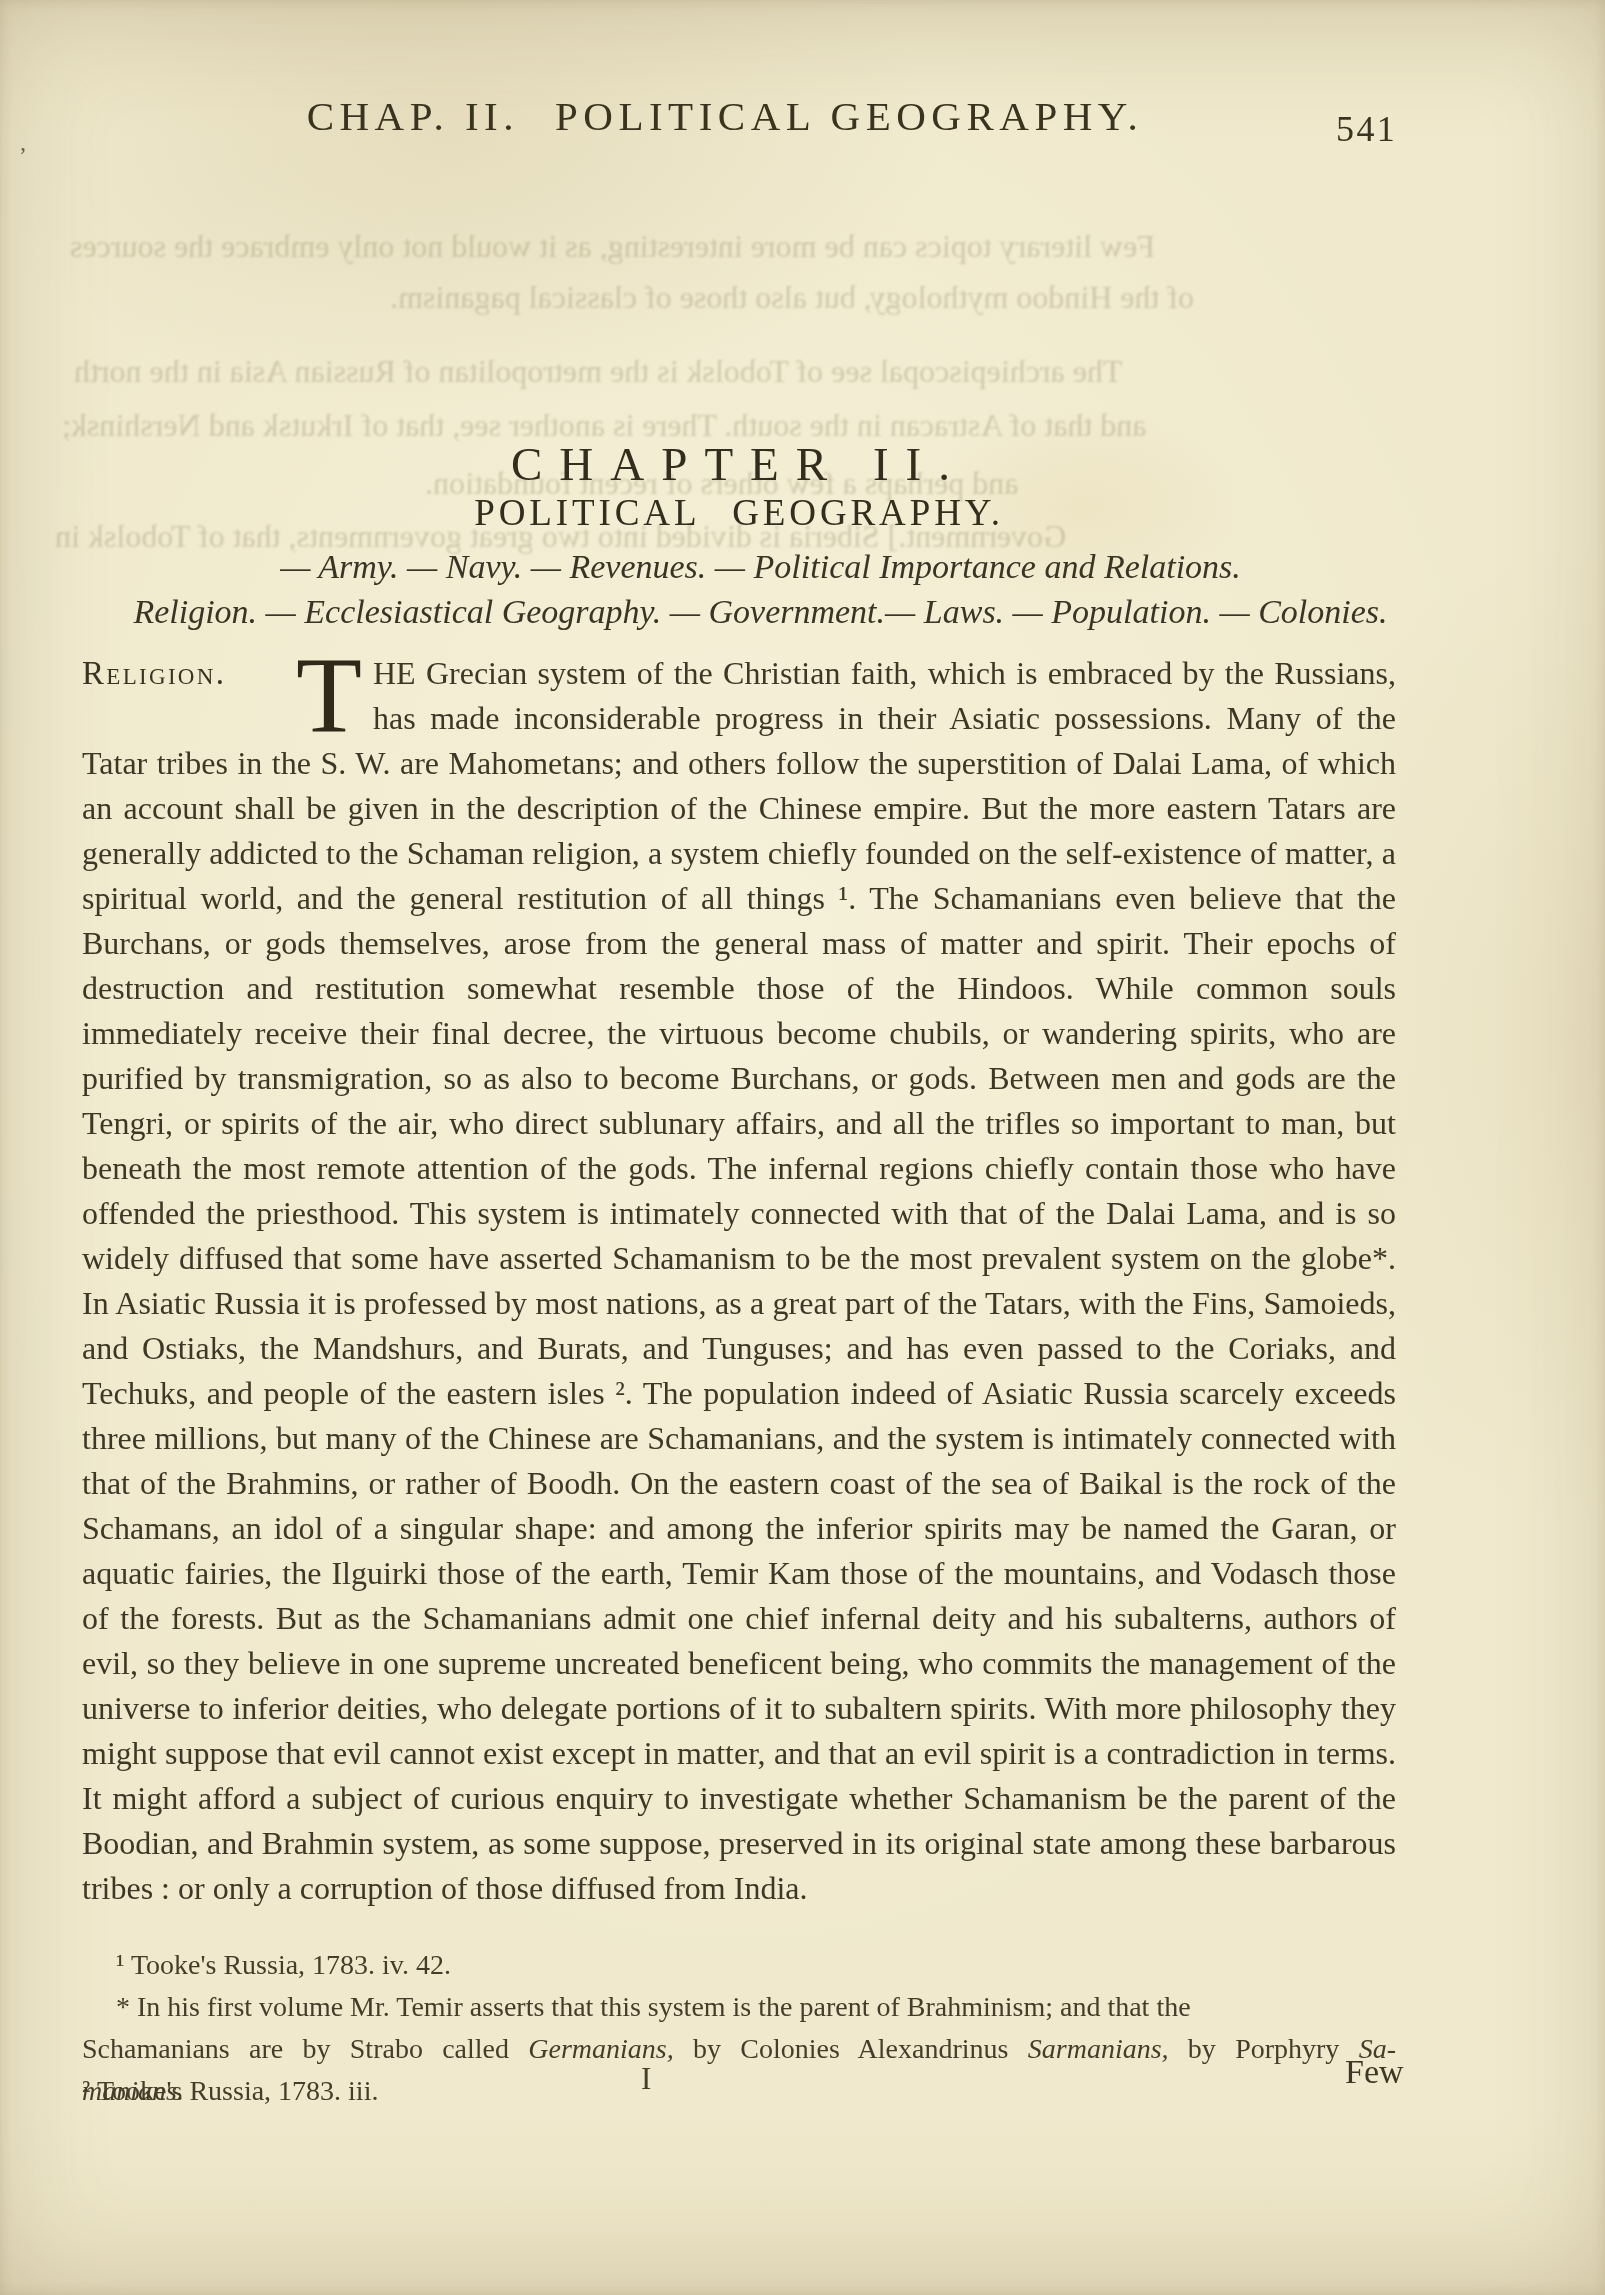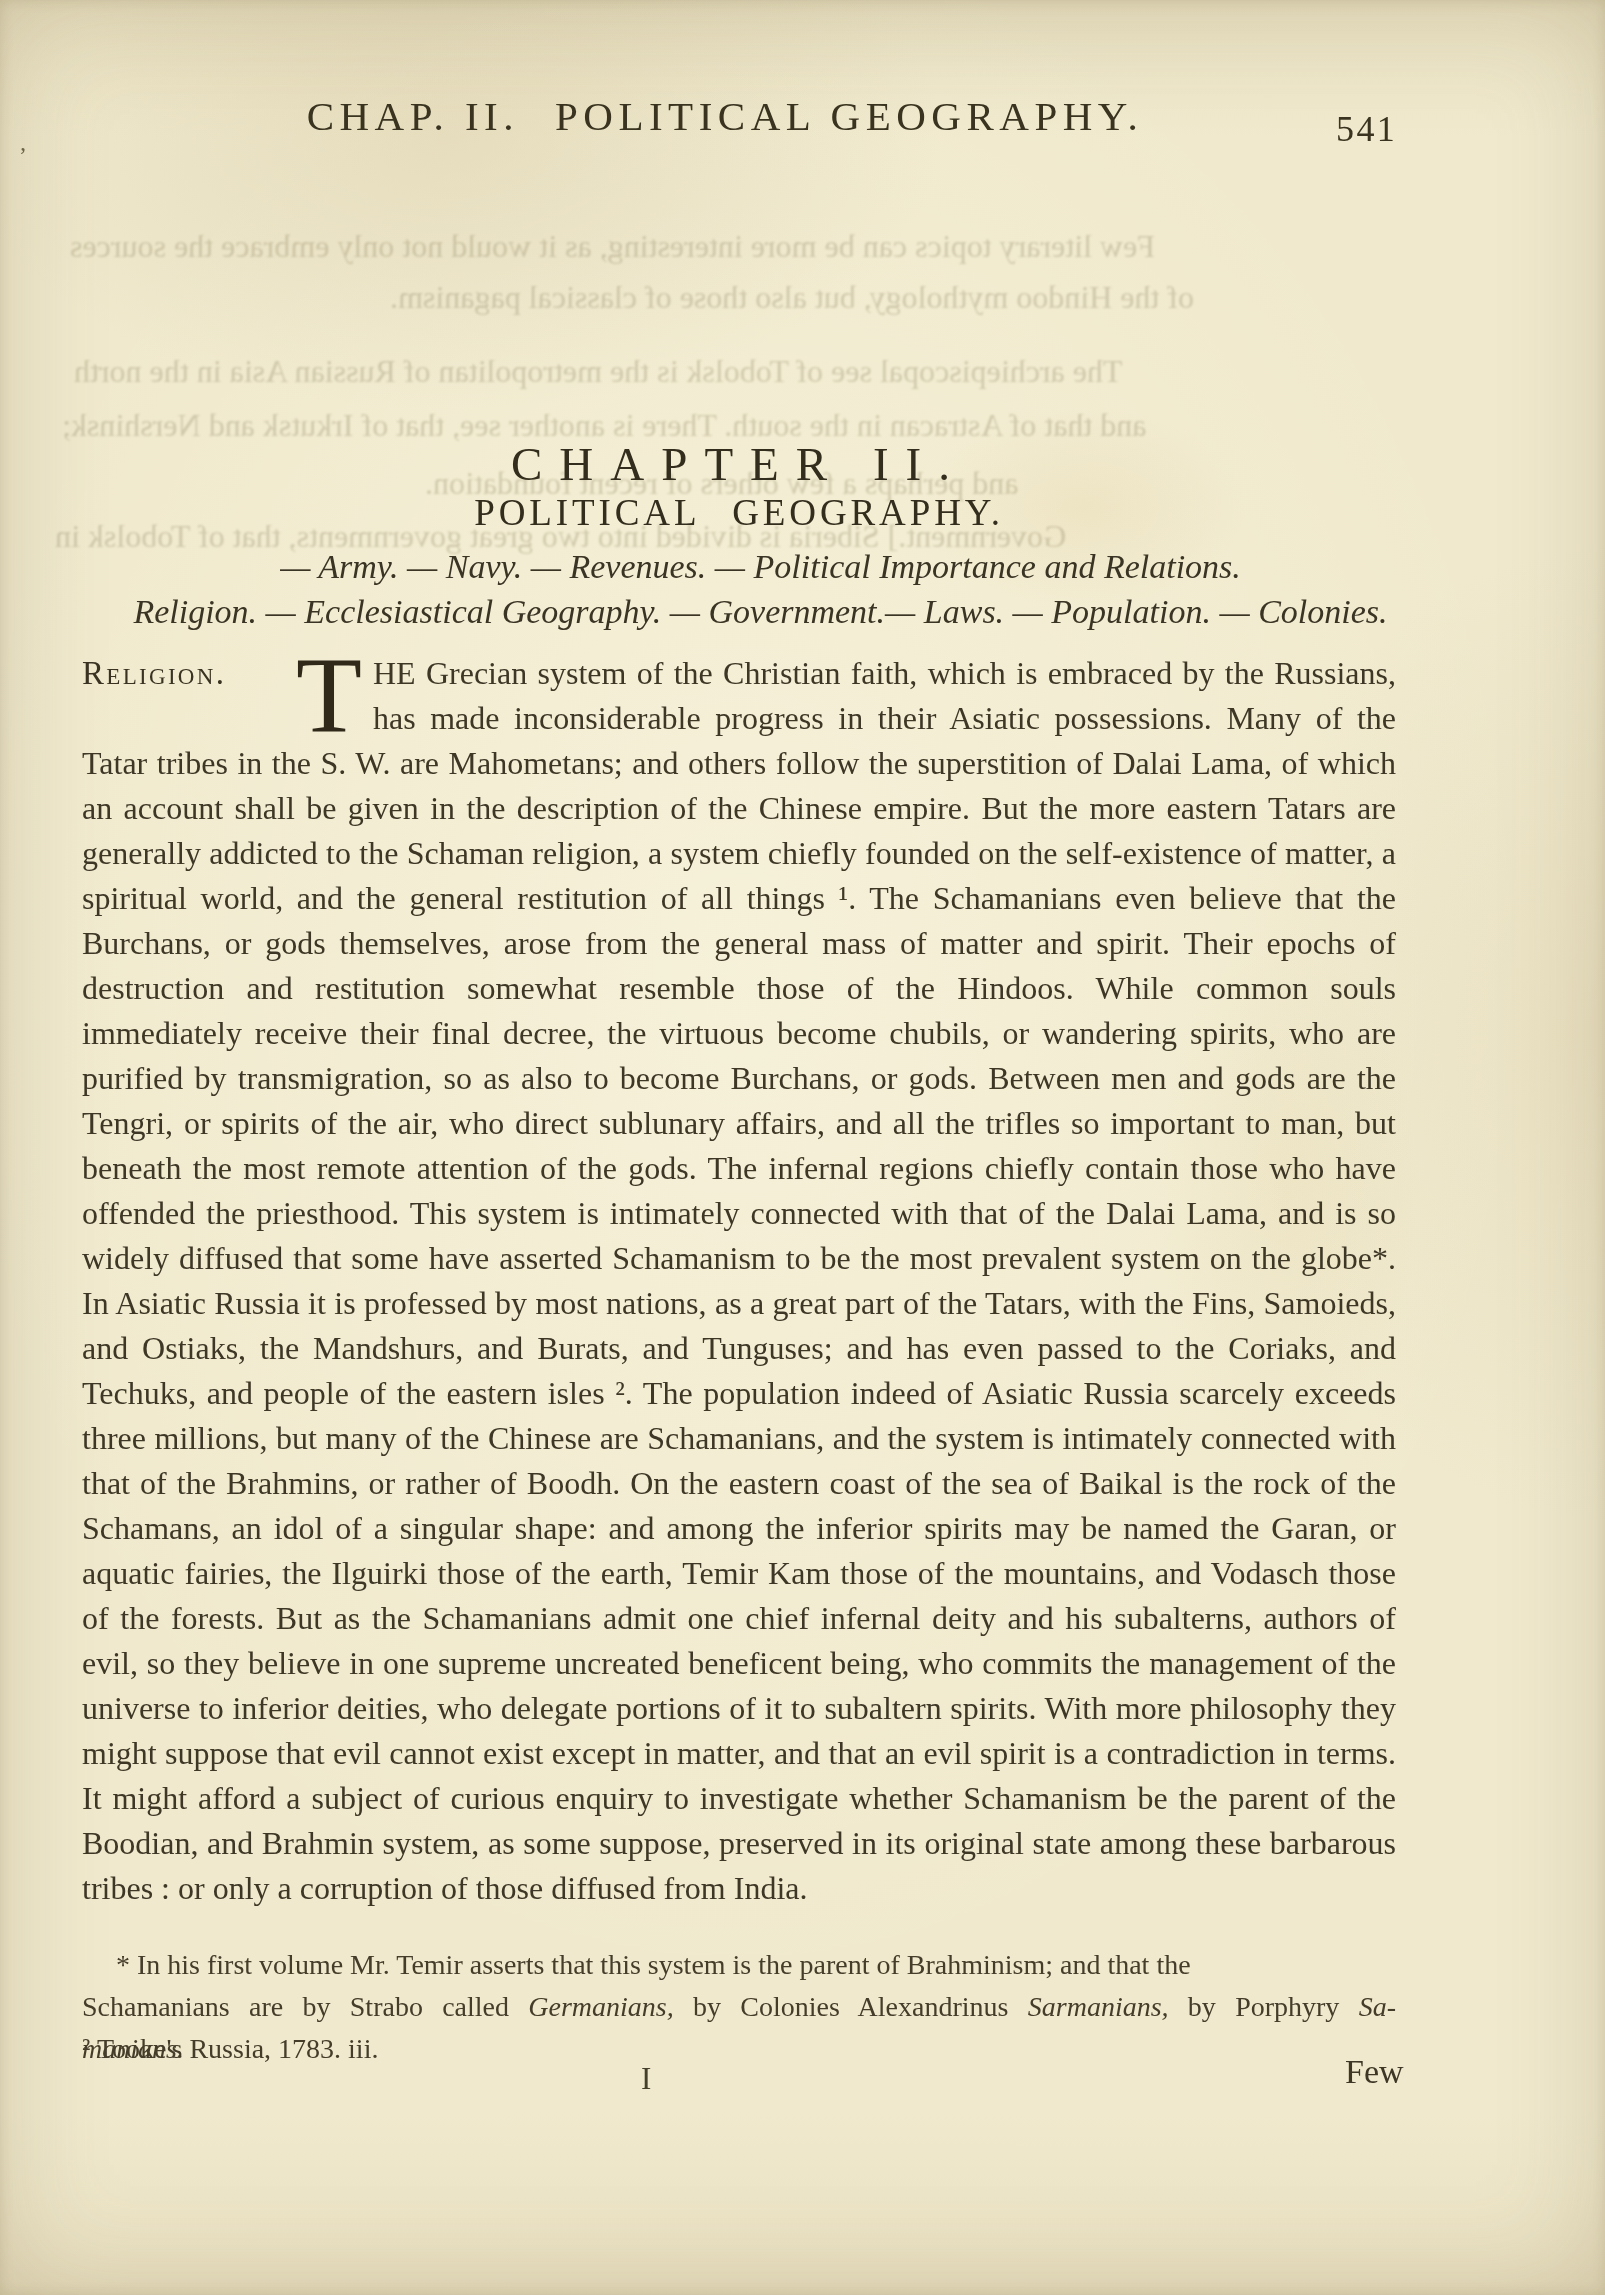--- a/index.html
+++ b/index.html
@@ -123,20 +123,21 @@
     <div>Religion. — Ecclesiastical Geography. — Government.— Laws. — Population. — Colonies.</div>
   </div>
 
   <div class="body-para">
     <span class="margin-label">Religion.</span>
     <span class="dropcap">T</span>
     <span>HE Grecian system of the Christian faith, which is embraced by the Russians, has made inconsiderable progress in their Asiatic possessions. Many of the Tatar tribes in the S. W. are Mahometans; and others follow the superstition of Dalai Lama, of which an account shall be given in the description of the Chinese empire. But the more eastern Tatars are generally addicted to the Schaman religion, a system chiefly founded on the self-existence of matter, a spiritual world, and the general restitution of all things ¹.  The Schamanians even believe that the Burchans, or gods themselves, arose from the general mass of matter and spirit.  Their epochs of destruction and restitution somewhat resemble those of the Hindoos.  While common souls immediately receive their final decree, the virtuous become chubils, or wandering spirits, who are purified by transmigration, so as also to become Burchans, or gods. Between men and gods are the Tengri, or spirits of the air, who direct sublunary affairs, and all the trifles so important to man, but beneath the most remote attention of the gods.  The infernal regions chiefly contain those who have offended the priesthood.  This system is intimately connected with that of the Dalai Lama, and is so widely diffused that some have asserted Schamanism to be the most prevalent system on the globe*.  In Asiatic Russia it is professed by most nations, as a great part of the Tatars, with the Fins, Samoieds, and Ostiaks, the Mandshurs, and Burats, and Tunguses; and has even passed to the Coriaks, and Techuks, and people of the eastern isles ².  The population indeed of Asiatic Russia scarcely exceeds three millions, but many of the Chinese are Schamanians, and the system is intimately connected with that of the Brahmins, or rather of Boodh.  On the eastern coast of the sea of Baikal is the rock of the Schamans, an idol of a singular shape: and among the inferior spirits may be named the Garan, or aquatic fairies, the Ilguirki those of the earth, Temir Kam those of the mountains, and Vodasch those of the forests.  But as the Schamanians admit one chief infernal deity and his subalterns, authors of evil, so they believe in one supreme uncreated beneficent being, who commits the management of the universe to inferior deities, who delegate portions of it to subaltern spirits.  With more philosophy they might suppose that evil cannot exist except in matter, and that an evil spirit is a contradiction in terms. It might afford a subject of curious enquiry to investigate whether Schamanism be the parent of the Boodian, and Brahmin system, as some suppose, preserved in its original state among these barbarous tribes : or only a corruption of those diffused from India.</span>
   </div>
 
   <div class="footnotes">
+    <div class="fn-indent">¹ Tooke's Russia, 1783. iv. 42.</div>
     <div class="fn-indent">* In his first volume Mr. Temir asserts that this system is the parent of Brahminism; and that the</div>
     <div class="stretch"><span>Schamanians are by Strabo called </span><span class="it">Germanians,</span><span> by Colonies Alexandrinus </span><span class="it">Sarmanians,</span><span> by Porphyry </span><span class="it">Sa-</span></div>
     <div class="fn-last-row">
       <span class="it">manians.</span>
       <span class="fn-center">² Tooke's Russia, 1783. iii.</span>
     </div>
   </div>
 
   <div class="signature-mark">I</div>
   <div class="catchword">Few</div>

